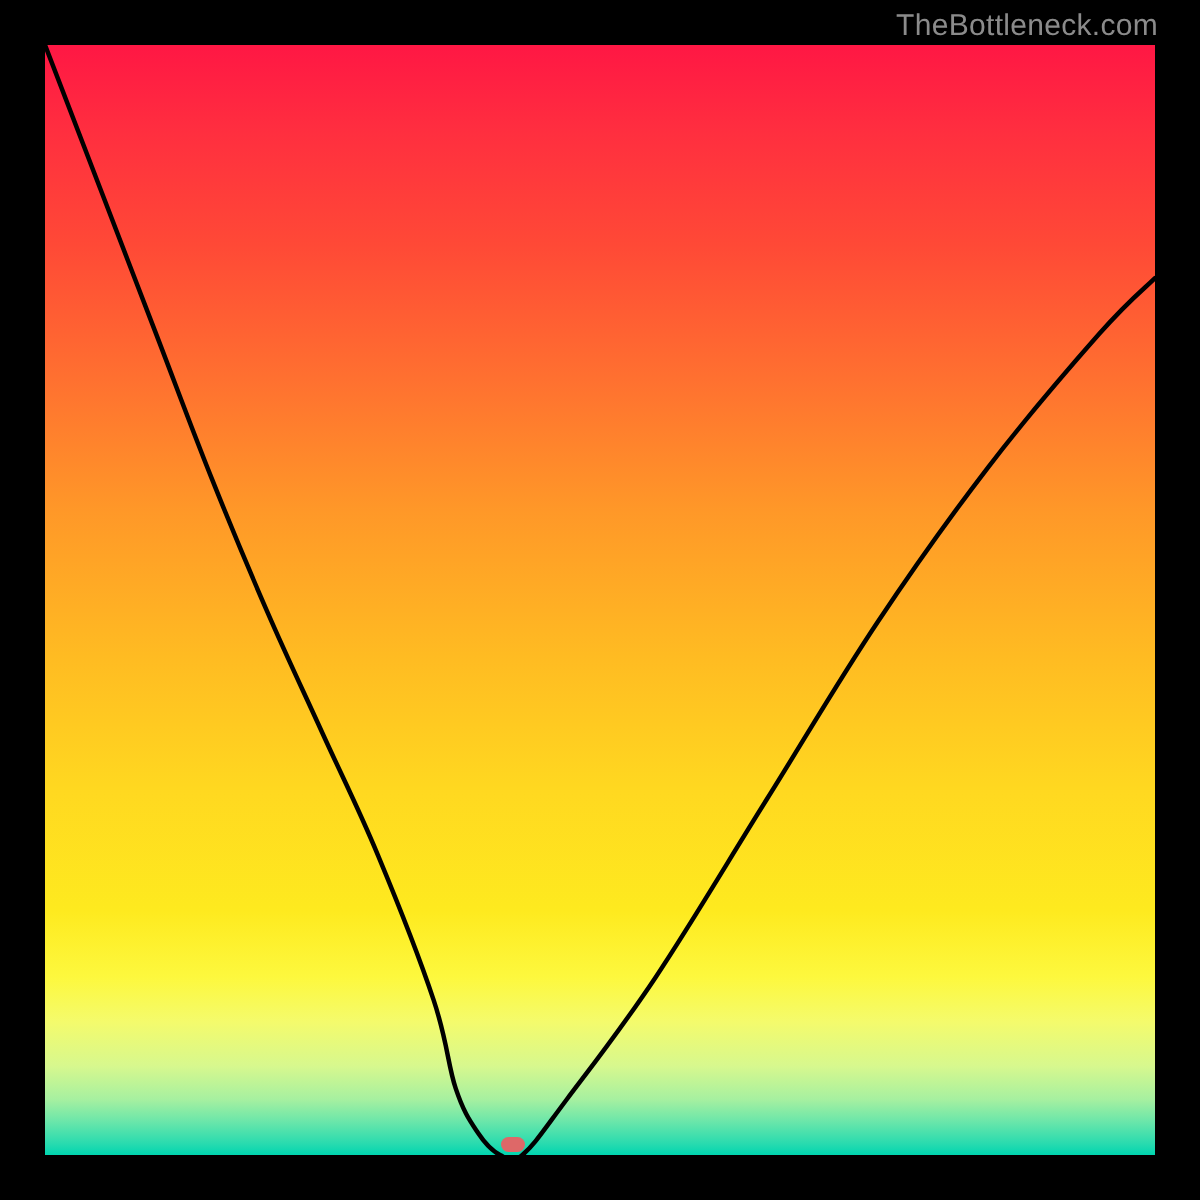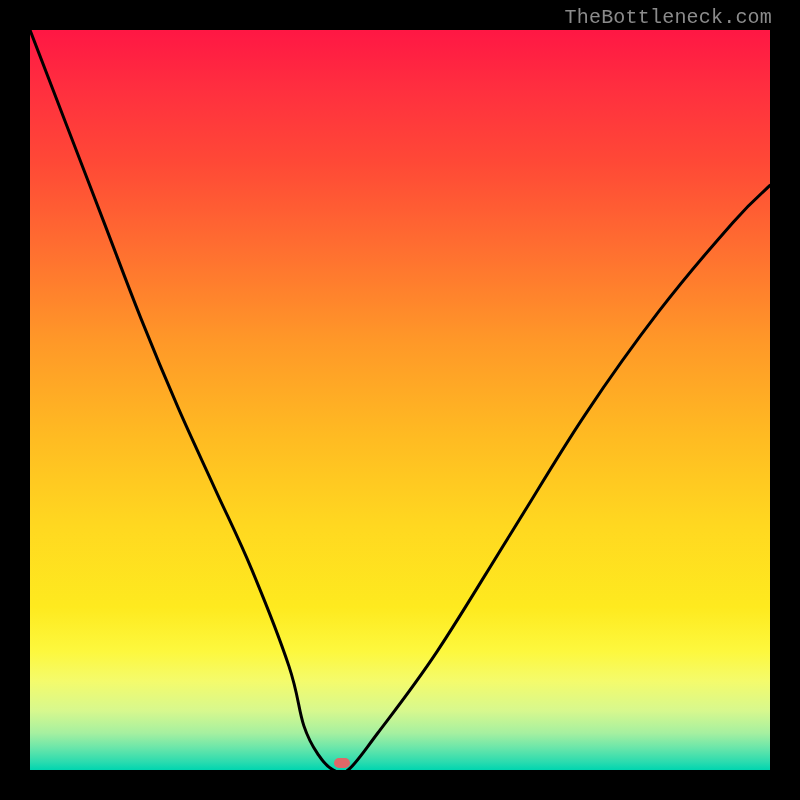--- a/index.html
+++ b/index.html
@@ -57,21 +57,21 @@
     height: 10px;
     border-radius: 5px;
     background: #de6868;
     transform: translate(-50%, -50%);
   }
   .watermark {
     position: absolute;
     top: 6px;
     right: 28px;
     color: #8b8b8b;
-    font-family: Liberation Mono, monospace;
+    font-family: Liberation Sans, sans-serif;
     font-size: 20px;
     letter-spacing: 0.2px;
   }
 </style>
 </head>
 <body>
 
 <div class="container">
   <div class="watermark">TheBottleneck.com</div>
 

